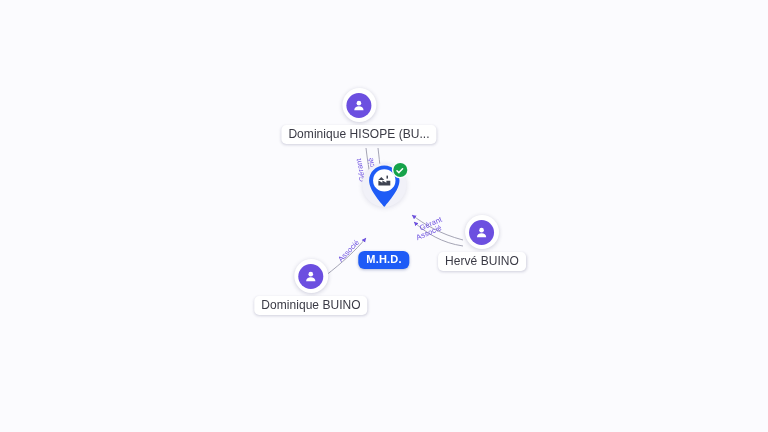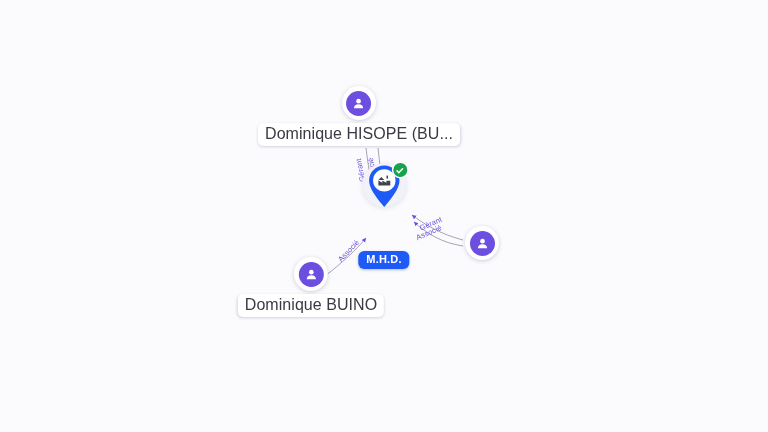--- a/index.html
+++ b/index.html
@@ -52,21 +52,21 @@
     display: flex;
     align-items: center;
     justify-content: center;
   }
   .avatar-disc svg { display:block; }
   .node-pill {
     margin-top: 3px;
     background: #ffffff;
     border-radius: 5px;
     padding: 3px 7px 4px 7px;
-    font-size: 16px;
+    font-size: 12px;
     color: #3a3a45;
     white-space: nowrap;
     box-shadow: 0 1px 3px rgba(40,40,90,0.20);
     line-height: 1;
     letter-spacing: 0.05px;
   }
 
   
   #node-company {
     position: absolute;
@@ -180,20 +180,21 @@
 
   <div class="node" id="node-herve" style="left:482px; top:243px;">
     <div class="avatar-ring">
       <div class="avatar-disc">
         <svg width="15" height="15" viewBox="0 0 24 24" fill="#ffffff">
           <circle cx="12" cy="8.2" r="3.7"></circle>
           <path d="M4.6 19.4c0-3.9 3.3-6.1 7.4-6.1s7.4 2.2 7.4 6.1z"></path>
         </svg>
       </div>
     </div>
+    <div class="node-pill">Hervé BUINO</div>
   </div>
 
   <div class="node" id="node-michelle" style="left:311px; top:287px;">
     <div class="avatar-ring">
       <div class="avatar-disc">
         <svg width="15" height="15" viewBox="0 0 24 24" fill="#ffffff">
           <circle cx="12" cy="8.2" r="3.7"></circle>
           <path d="M4.6 19.4c0-3.9 3.3-6.1 7.4-6.1s7.4 2.2 7.4 6.1z"></path>
         </svg>
       </div>

